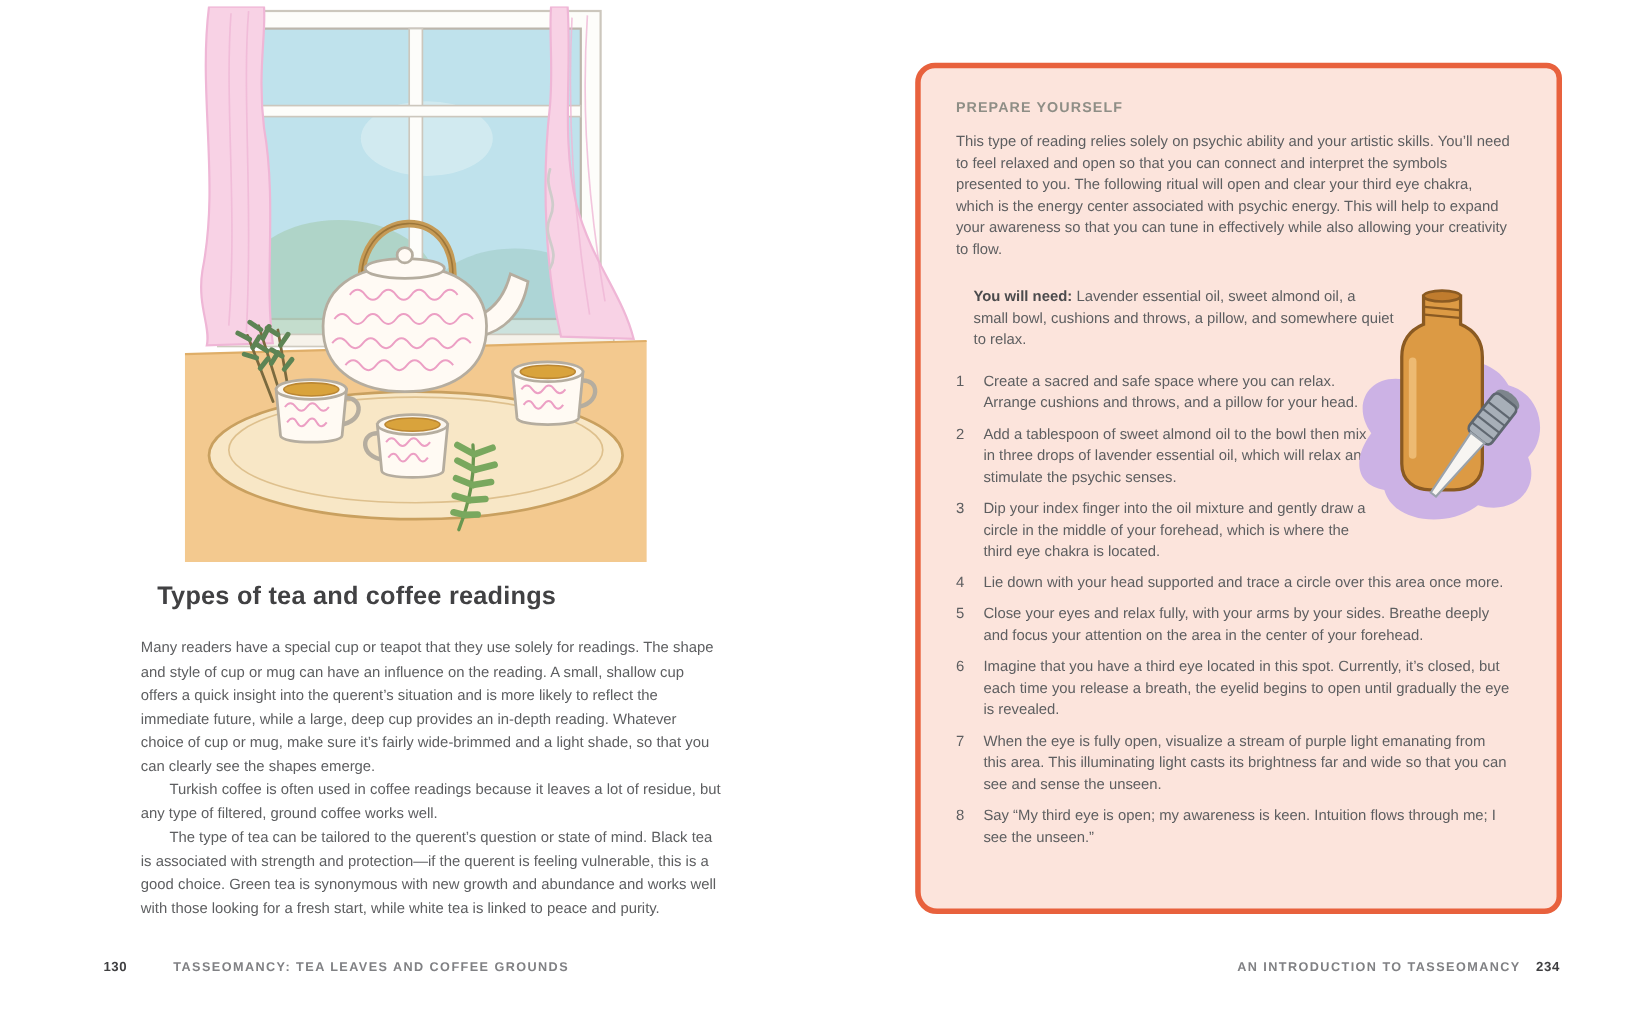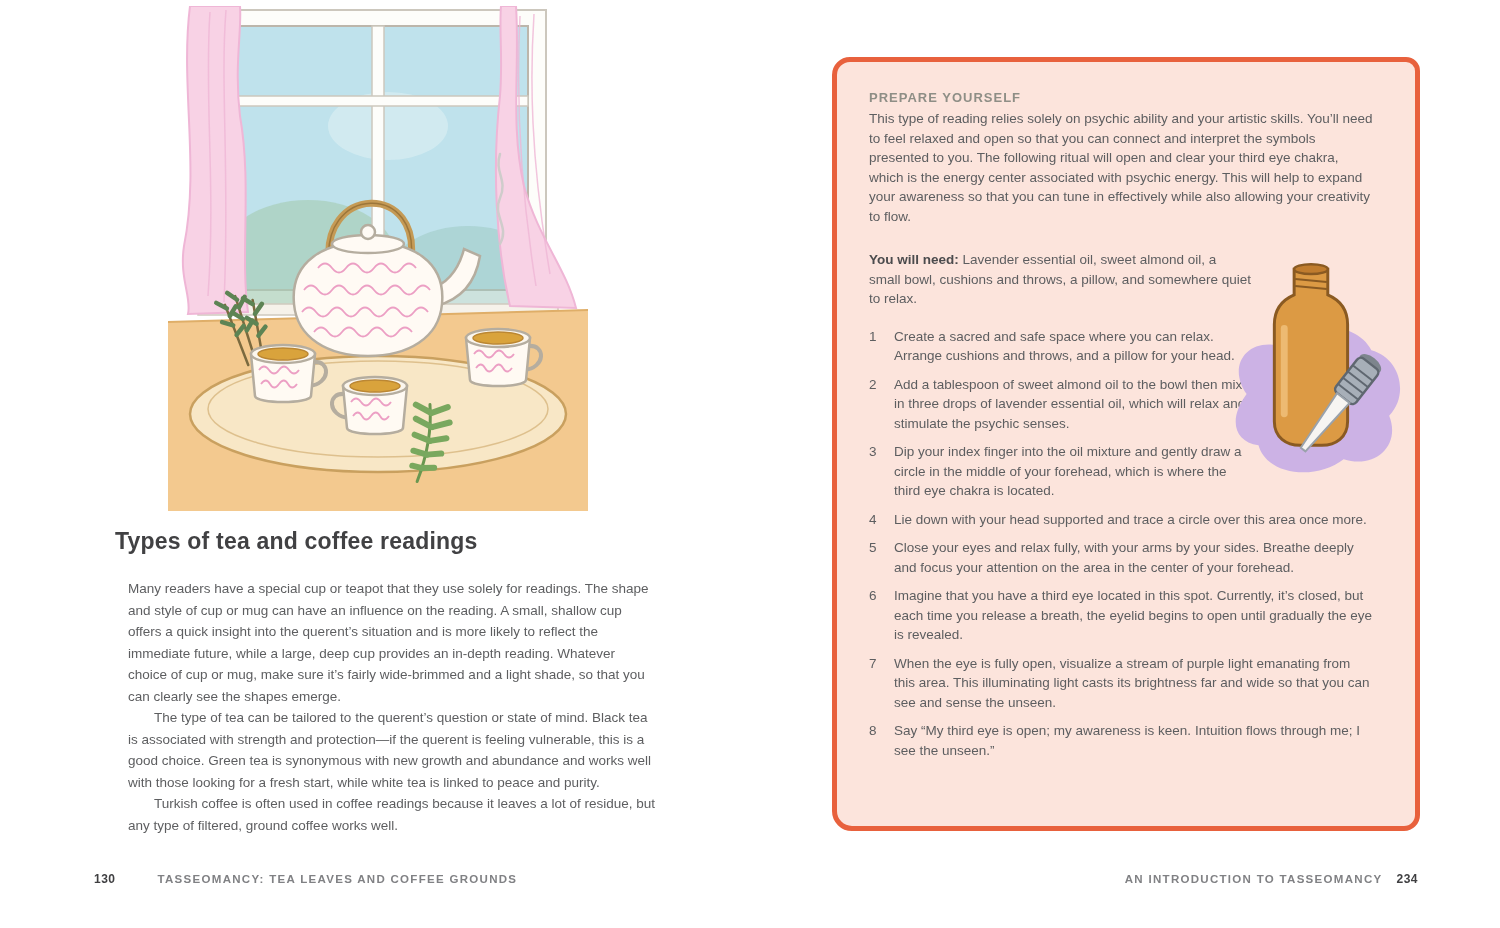--- a/index.html
+++ b/index.html
@@ -4,21 +4,21 @@
 <style>
   html,body{margin:0;padding:0;}
   body{
     width:1500px;height:928px;position:relative;background:#ffffff;
     font-family:"Liberation Sans", sans-serif;overflow:hidden;
     color:#5d5e60;
   }
   
   .tea-illustration{position:absolute;left:168px;top:6px;width:420px;height:505px;}
   .left-heading{
-    position:absolute;left:115px;top:528px;width:540px;margin:0;
+    position:absolute;left:143px;top:528px;width:540px;margin:0;
     font-size:23px;font-weight:600;color:#414143;letter-spacing:0.2px;
   }
   .left-body{
     position:absolute;left:128px;top:578px;width:528px;
     font-size:13.5px;line-height:21.5px;color:#5d5e60;
   }
   .left-body p{margin:0;}
   .left-body p + p{text-indent:26px;}
   
   .footer{
@@ -30,30 +30,30 @@
   .footer .pagenum{font-weight:bold;color:#3f3f41;letter-spacing:0.5px;font-size:12px;}
   .footer .runhead{font-weight:bold;margin-left:28px;}
   
   .ritual-box{
     position:absolute;left:832px;top:57px;width:588px;height:774px;
     box-sizing:border-box;background:#fce4dc;
     border:5px solid #e8613d;border-radius:18px 14px 16px 20px;
     padding:28px 36px 20px 32px;
   }
   .eyebrow{
-    font-size:13px;font-weight:bold;letter-spacing:1px;color:#8e8e86;margin:0 0 4px 0;
+    font-size:13px;font-weight:bold;letter-spacing:1px;color:#8e8e86;margin:0 0 14px 0;
   }
   .ritual-heading{
     margin:0 0 10px 0;font-size:23px;font-weight:bold;color:#3c3c3e;letter-spacing:0.2px;
   }
   .ritual-intro{
     margin:0 0 24px 0;width:505px;font-size:13.5px;line-height:19.5px;
   }
   .need{
-    margin:0 0 18px 0;width:382px;font-size:13.5px;line-height:19.5px;
+    margin:0 0 18px 16px;width:382px;font-size:13.5px;line-height:19.5px;
   }
   .need-label{font-weight:bold;color:#4b4b4d;}
   .steps{
     list-style:none;margin:0;padding:0;width:505px;font-size:13.5px;line-height:19.5px;
   }
   .steps li{display:flex;gap:15px;margin-bottom:9px;}
   .steps li .num{flex:0 0 10px;text-align:left;}
   .steps li.narrow .txt{max-width:360px;}
   .bottle-illustration{
     position:absolute;right:8px;top:192px;width:198px;height:255px;
@@ -165,22 +165,22 @@
           <line x1="8" y1="50" x2="22" y2="47"></line>
         <line x1="5" y1="64" x2="-5" y2="63"></line>
           <line x1="5" y1="64" x2="17" y2="62"></line>
       </g>
     </svg>
 
     <h2 class="left-heading">Types of tea and coffee readings</h2>
 
     <div class="left-body">
       <p>Many readers have a special cup or teapot that they use solely for readings. The shape and style of cup or mug can have an influence on the reading. A small, shallow cup offers a quick insight into the querent’s situation and is more likely to reflect the immediate future, while a large, deep cup provides an in-depth reading. Whatever choice of cup or mug, make sure it’s fairly wide-brimmed and a light shade, so that you can clearly see the shapes emerge.</p>
+      <p>Turkish coffee is often used in coffee readings because it leaves a lot of residue, but any type of filtered, ground coffee works well.</p>
       <p>The type of tea can be tailored to the querent’s question or state of mind. Black tea is associated with strength and protection—if the querent is feeling vulnerable, this is a good choice. Green tea is synonymous with new growth and abundance and works well with those looking for a fresh start, while white tea is linked to peace and purity.</p>
-      <p>Turkish coffee is often used in coffee readings because it leaves a lot of residue, but any type of filtered, ground coffee works well.</p>
     </div>
 
     <div class="footer footer-left">
       <span class="pagenum">130</span>
       <span class="runhead">TASSEOMANCY: TEA LEAVES AND COFFEE GROUNDS</span>
     </div>
   </div>
 
   <div class="page-right">
 

